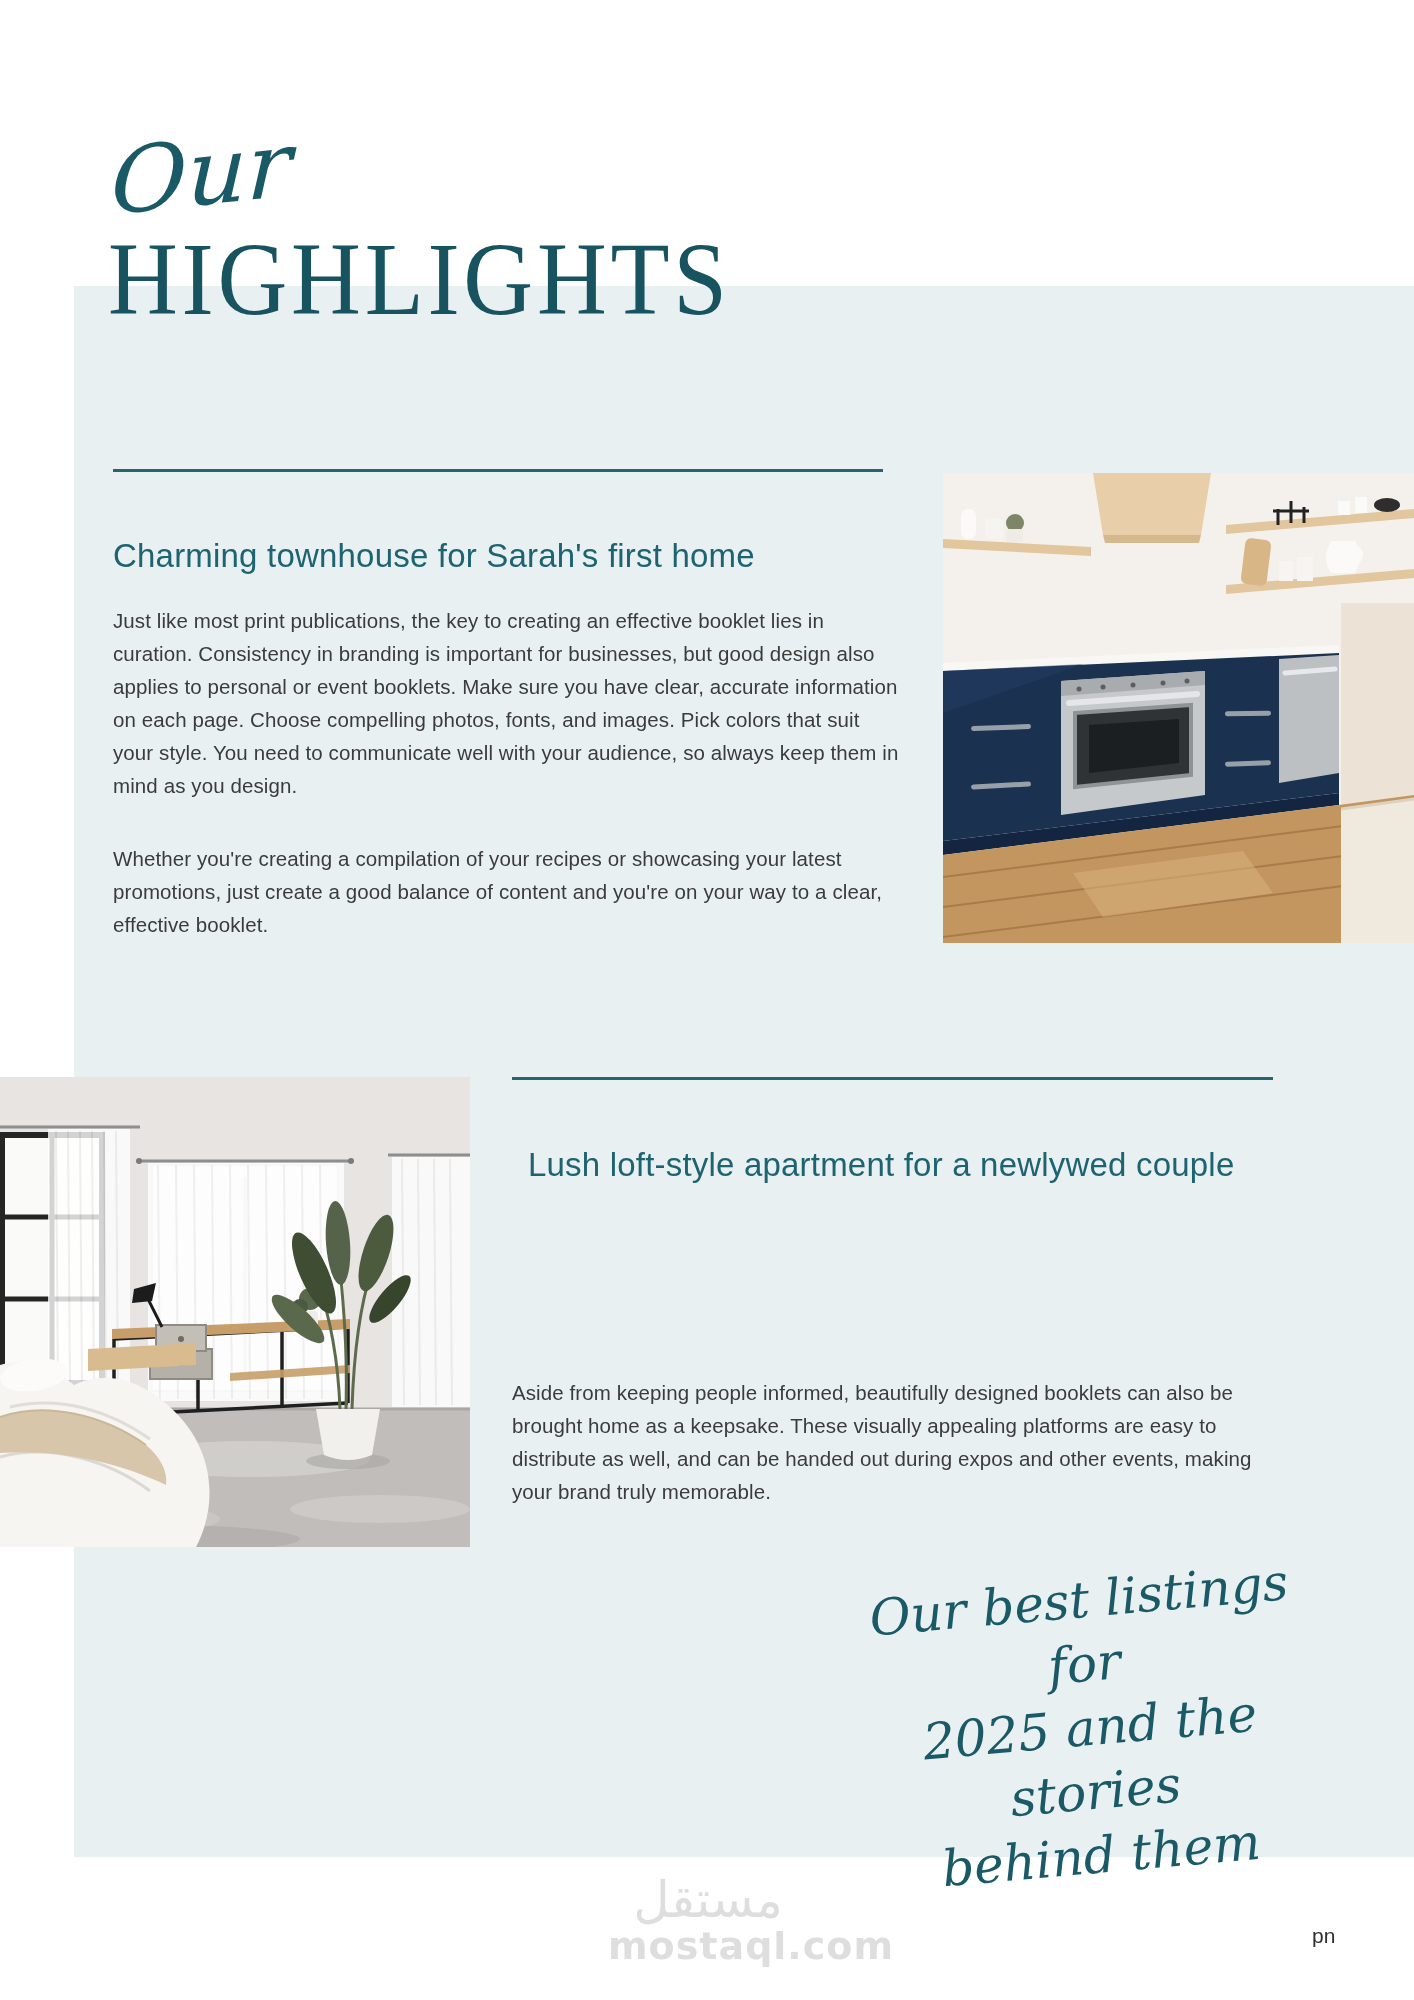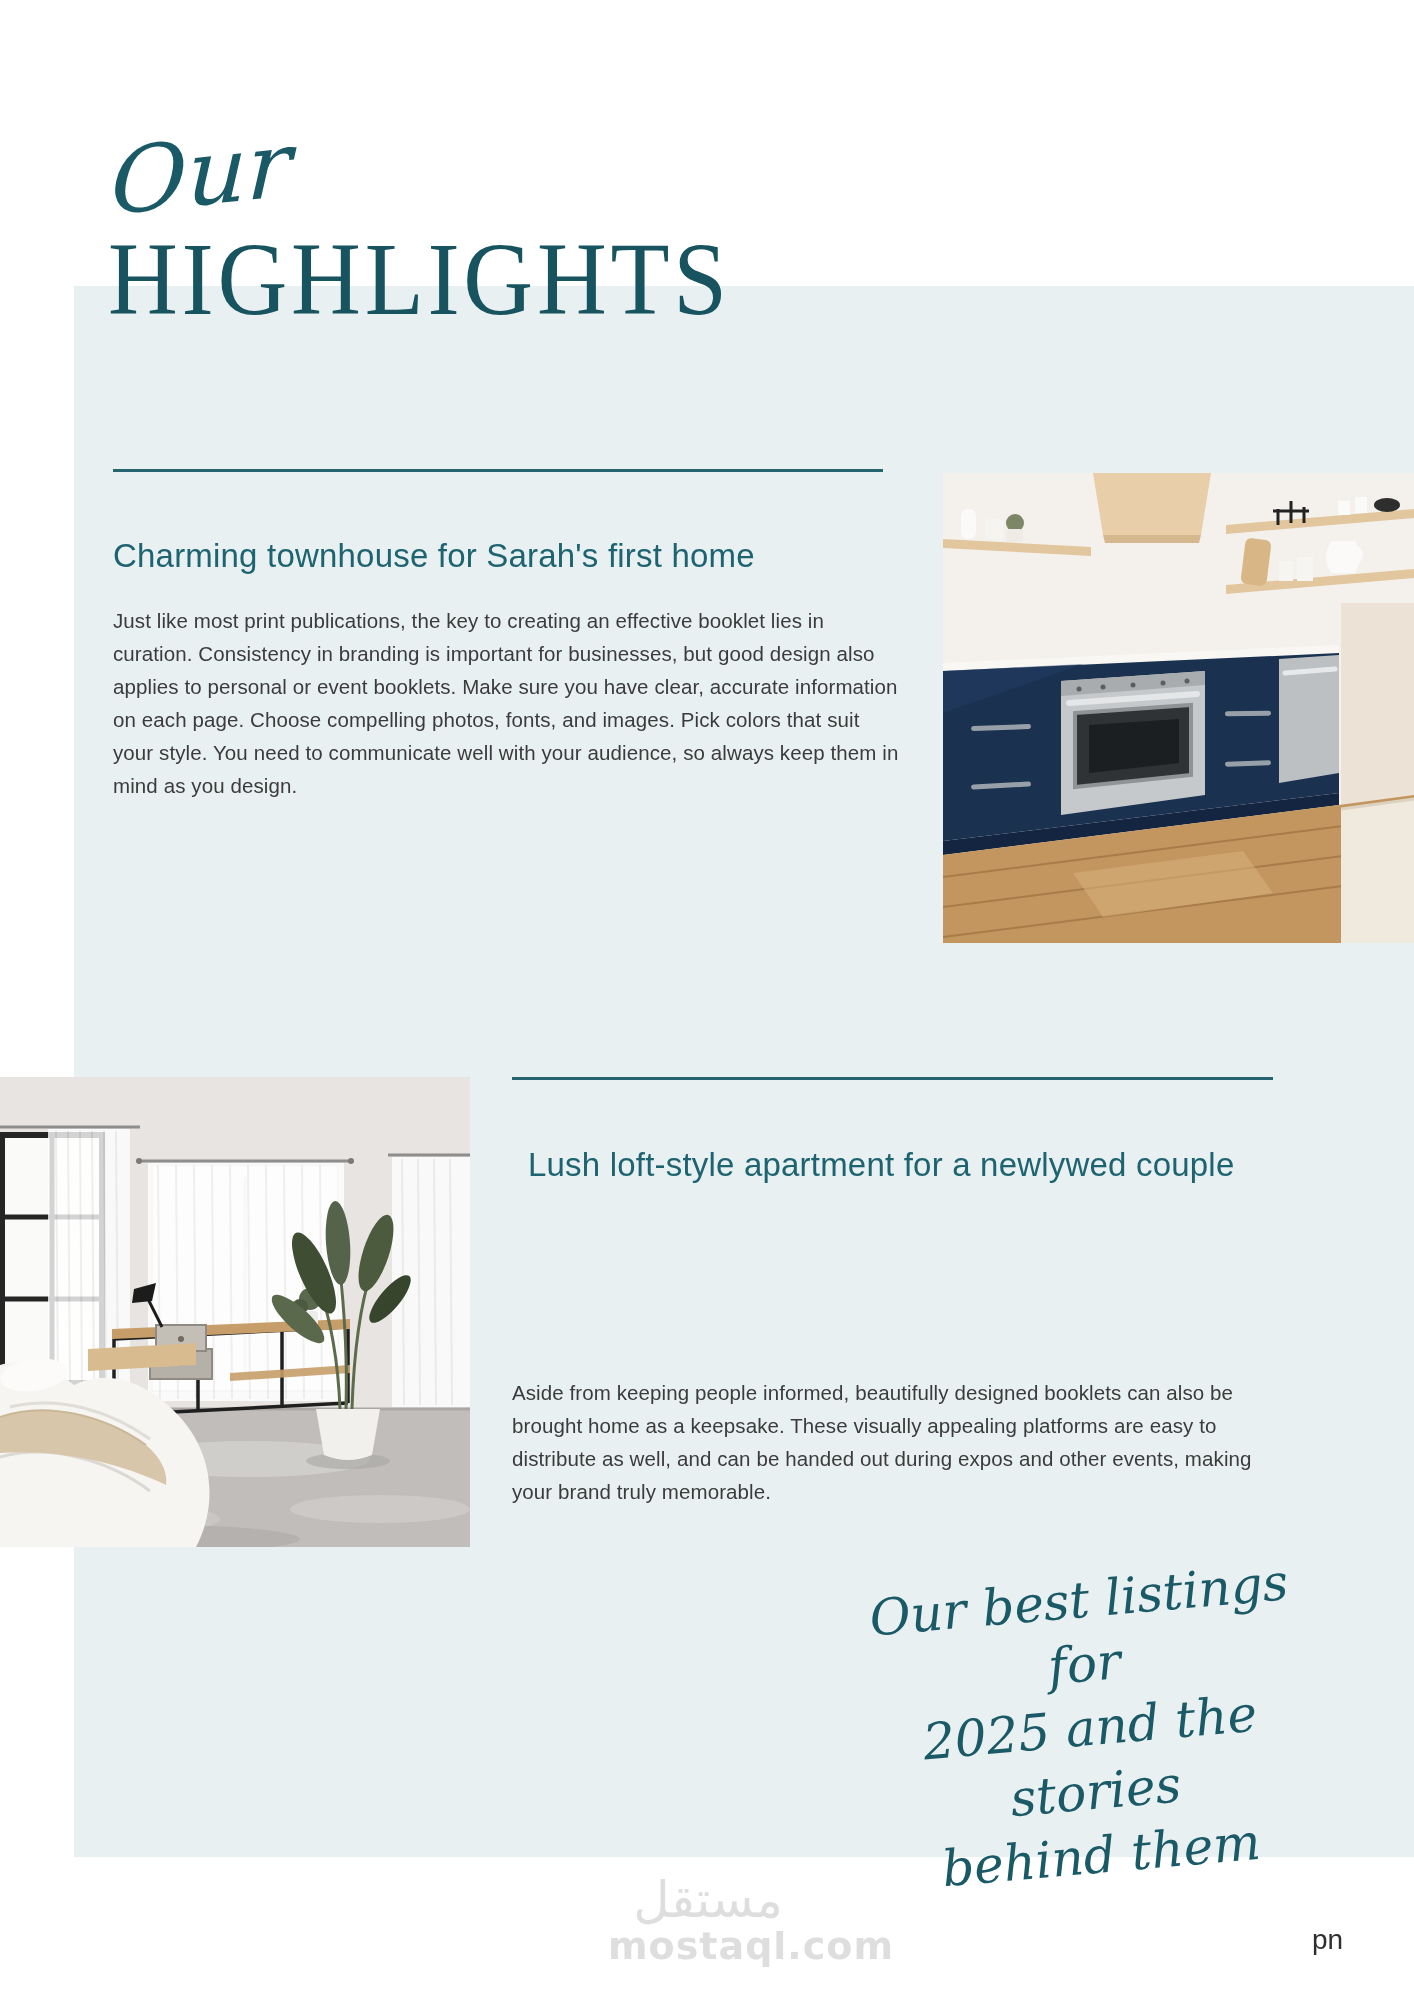--- a/index.html
+++ b/index.html
@@ -39,35 +39,36 @@
   .kitchen{left:943px;top:473px;}
   .bedroom{left:0px;top:1077px;}
   .script-note{
     position:absolute;left:860px;top:1568px;width:460px;text-align:center;
     font-family:"DejaVu Serif",serif;font-style:italic;font-size:50px;line-height:64px;
     color:var(--script);transform:rotate(-5deg);
   }
   .watermark{position:absolute;left:608px;top:1874px;width:200px;text-align:center;color:var(--watermark);font-family:"DejaVu Sans",sans-serif;}
   .watermark .ar{font-size:50px;font-weight:normal;line-height:1.05;}
   .watermark .en{font-size:38px;font-weight:bold;letter-spacing:1px;line-height:1;}
-  .page-footer{position:absolute;left:1312px;top:1924px;font-size:28px;color:var(--footer);text-align:center;}
+  .page-footer{position:absolute;left:1312px;top:1924px;font-size:21px;color:var(--footer);text-align:center;}
 </style>
 </head>
 <body>
 
 <div class="page">
 
   <div class="panel"></div>
 
   <div class="script-our">Our</div>
   <div class="big-title">HIGHLIGHTS</div>
 
   <div class="rule rule-1"></div>
   <h2 class="section-heading h-1">Charming townhouse for Sarah's first home</h2>
   <p class="body-par p-1a">Just like most print publications, the key to creating an effective booklet lies in curation. Consistency in branding is important for businesses, but good design also applies to personal or event booklets. Make sure you have clear, accurate information on each page. Choose compelling photos, fonts, and images. Pick colors that suit your style. You need to communicate well with your audience, so always keep them in mind as you design.</p>
+  <p class="body-par p-1b">Whether you're creating a compilation of your recipes or showcasing your latest promotions, just create a good balance of content and you're on your way to a clear, effective booklet.</p>
 
   <svg class="photo kitchen" width="471" height="470" viewBox="0 0 471 470">
     <rect x="0" y="0" width="471" height="470" fill="#f4f1ed"></rect>
     <rect x="398" y="130" width="73" height="340" fill="#ece3d6"></rect>
 
     <polygon points="150,0 268,0 258,62 160,62" fill="#e8cea9"></polygon>
     <polygon points="160,62 258,62 256,70 162,70" fill="#d6b88f"></polygon>
 
     <polygon points="0,66 148,74 148,83 0,75" fill="#e2c69e"></polygon>
     <rect x="18" y="36" width="15" height="30" rx="7" fill="#fbfaf8"></rect>

